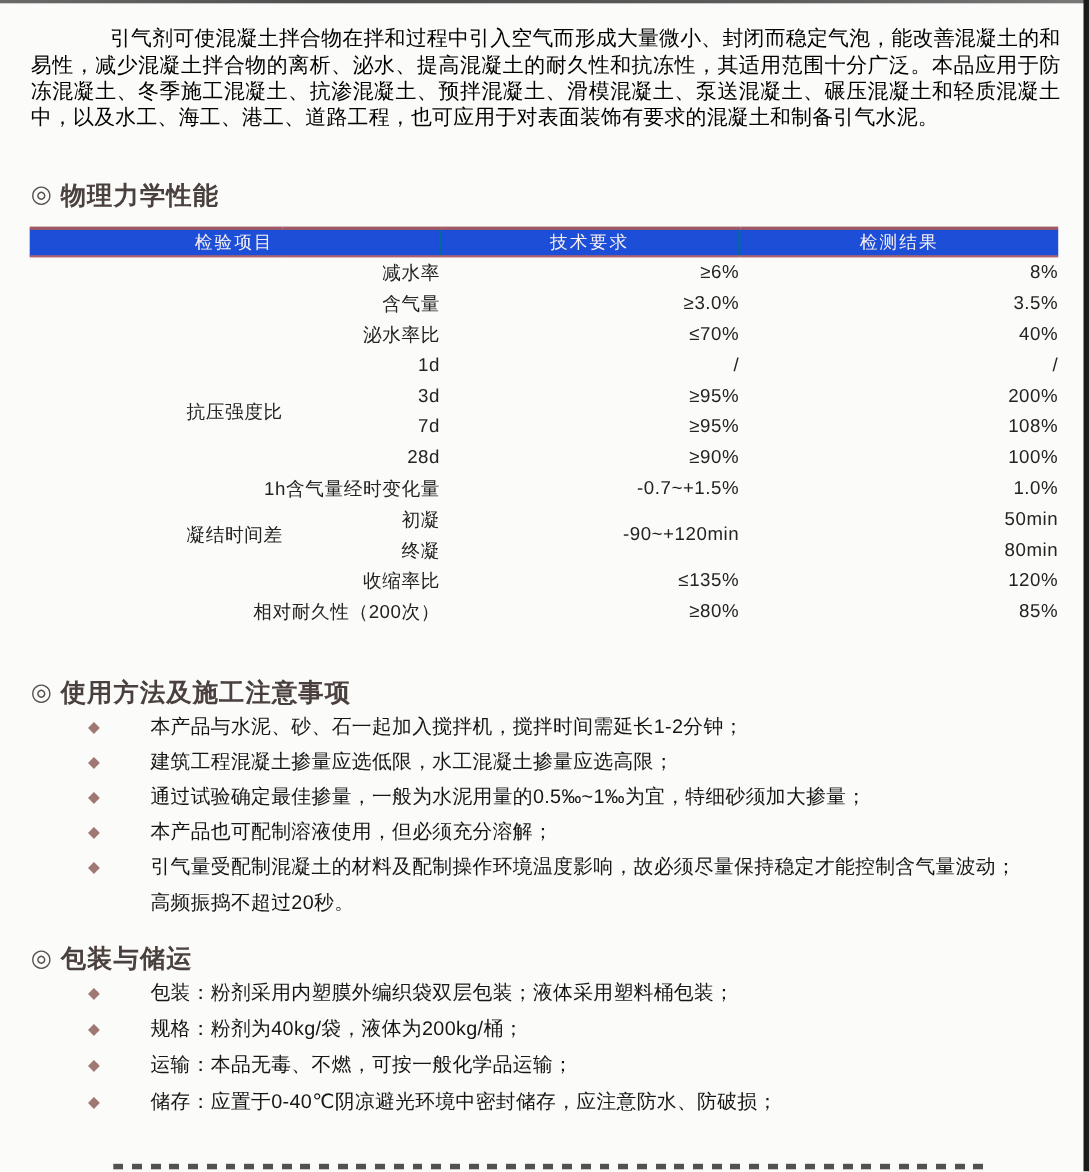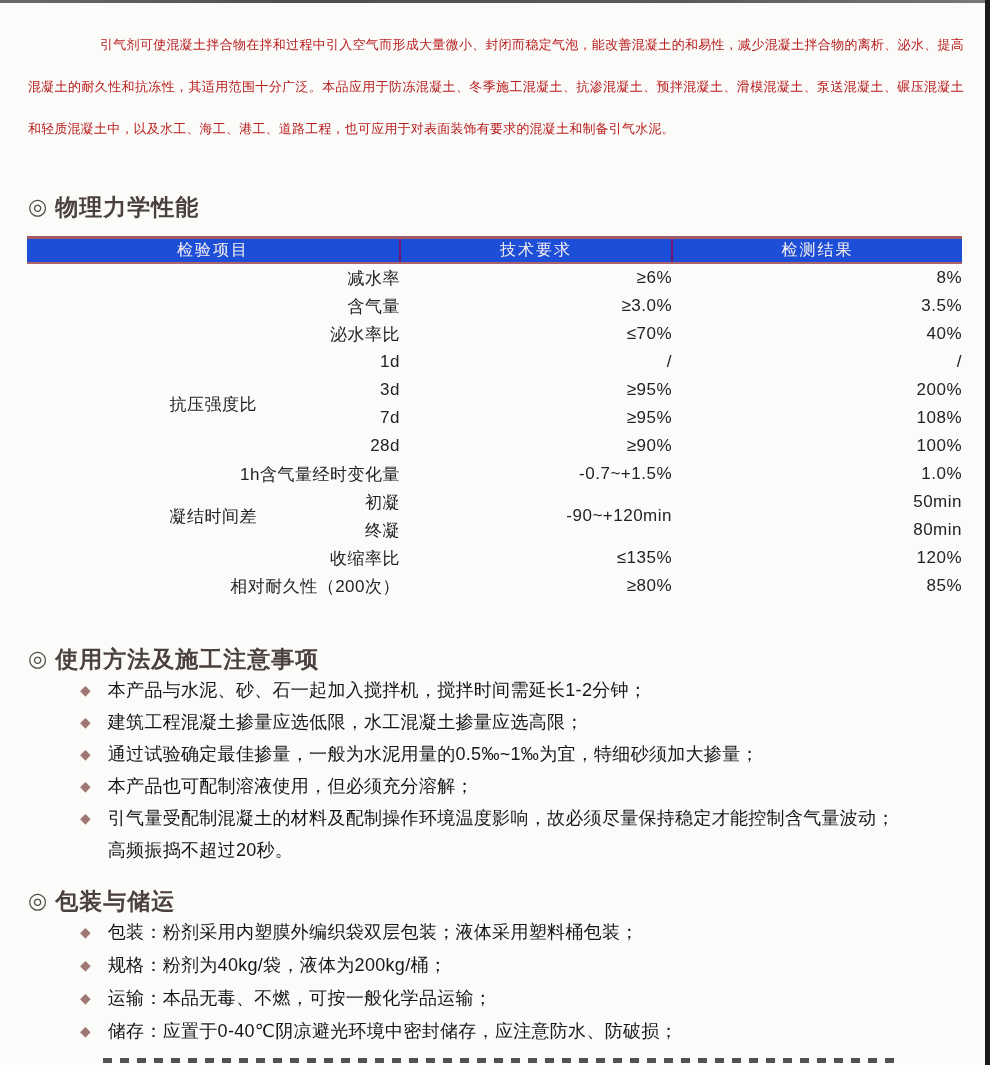--- a/index.html
+++ b/index.html
@@ -14,22 +14,22 @@
     background:linear-gradient(90deg,#6a6a6a,#4e4e4e 30%,#5b5b5b 70%,#787878);}
   .right-scan-bar{position:absolute;top:0;right:0;width:5px;height:100%;background:#1b1b1b;}
   .clipped-line{position:absolute;top:1058px;left:103px;width:795px;height:5px;
     background:repeating-linear-gradient(90deg,#343434 0 9px,transparent 9px 17px);opacity:.85;}
 
   .content{padding:0 28px;}
 
   
   .intro{
     margin:0;padding-top:24px;width:936px;
-    font-size:13px;line-height:42px;text-align:justify;text-indent:72px;
-    color:#b91c1c;letter-spacing:.2px;
+    font-size:19px;line-height:24px;text-align:justify;text-indent:72px;
+    color:#000000;letter-spacing:.2px;
   }
 
   
   .sec{
     display:flex;align-items:center;gap:7px;
     margin:0;font-size:23px;font-weight:bold;color:#4a403d;letter-spacing:1px;
   }
   .sec .marker{font-size:22px;font-weight:normal;color:#55504d;line-height:1;}
   .sec-physical{margin-top:42px;height:30px;}
   .sec-usage{margin-top:44px;height:30px;}
@@ -40,37 +40,37 @@
     border-collapse:collapse;table-layout:fixed;
     width:935px;margin:14px 0 0 -1px;
   }
   table.props col.c1a{width:230px;} table.props col.c1b{width:143px;}
   table.props col.c2{width:272px;}  table.props col.c3{width:290px;}
   table.props th{
     background:#1d4ed8;color:#f7f0f1;font-weight:normal;
     font-size:16px;height:21px;letter-spacing:2px;
     border-top:3px solid #a15a64;border-bottom:2px solid #ad636c;
   }
-  table.props th.sep{border-left:2px solid #701a75;}
+  table.props th.sep{border-left:2px solid #0369a1;}
   table.props td{
     height:28px;text-align:right;vertical-align:middle;
     font-size:17px;color:#232323;padding:0;letter-spacing:.5px;
   }
   table.props td.group{font-size:17px;}
 
   
   ul.bullets{list-style:none;margin:0;padding:0;}
   .bullets li{
     display:flex;align-items:flex-start;
     padding-left:52px;font-size:18px;line-height:32px;color:#161616;
   }
   .bullets .diamond{
     flex:0 0 auto;color:#a07873;font-size:14px;line-height:32px;margin-right:17px;
   }
-  .bullets .btext span{display:block;letter-spacing:.3px;}
+  .bullets .btext span{display:block;letter-spacing:.3px;margin-left:29px;}
   .usage-list{margin-top:14px;}
   .pkg-list{margin-top:8px;}
   .pkg-list li{line-height:33px;}
   .pkg-list .diamond{line-height:33px;}
 </style>
 </head>
 <body>
 
 <div class="top-scan-line"></div>
 

